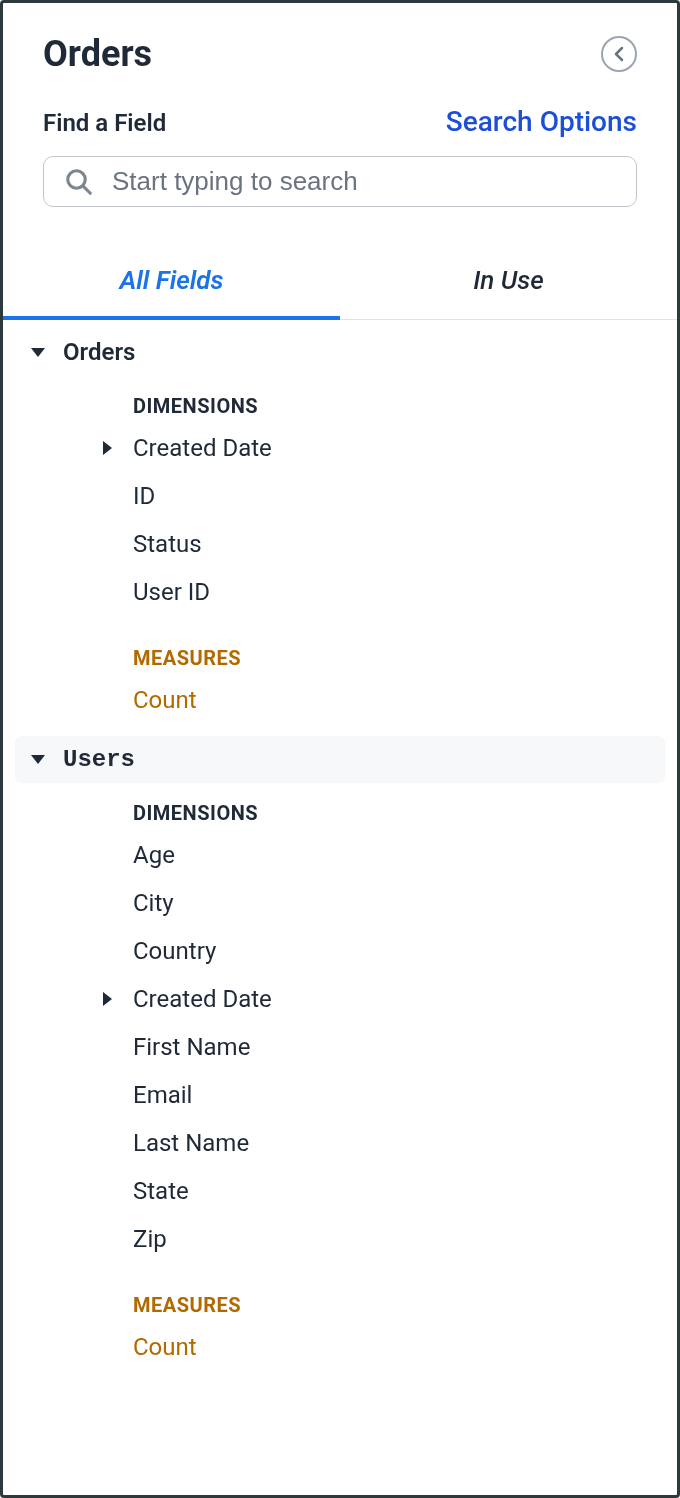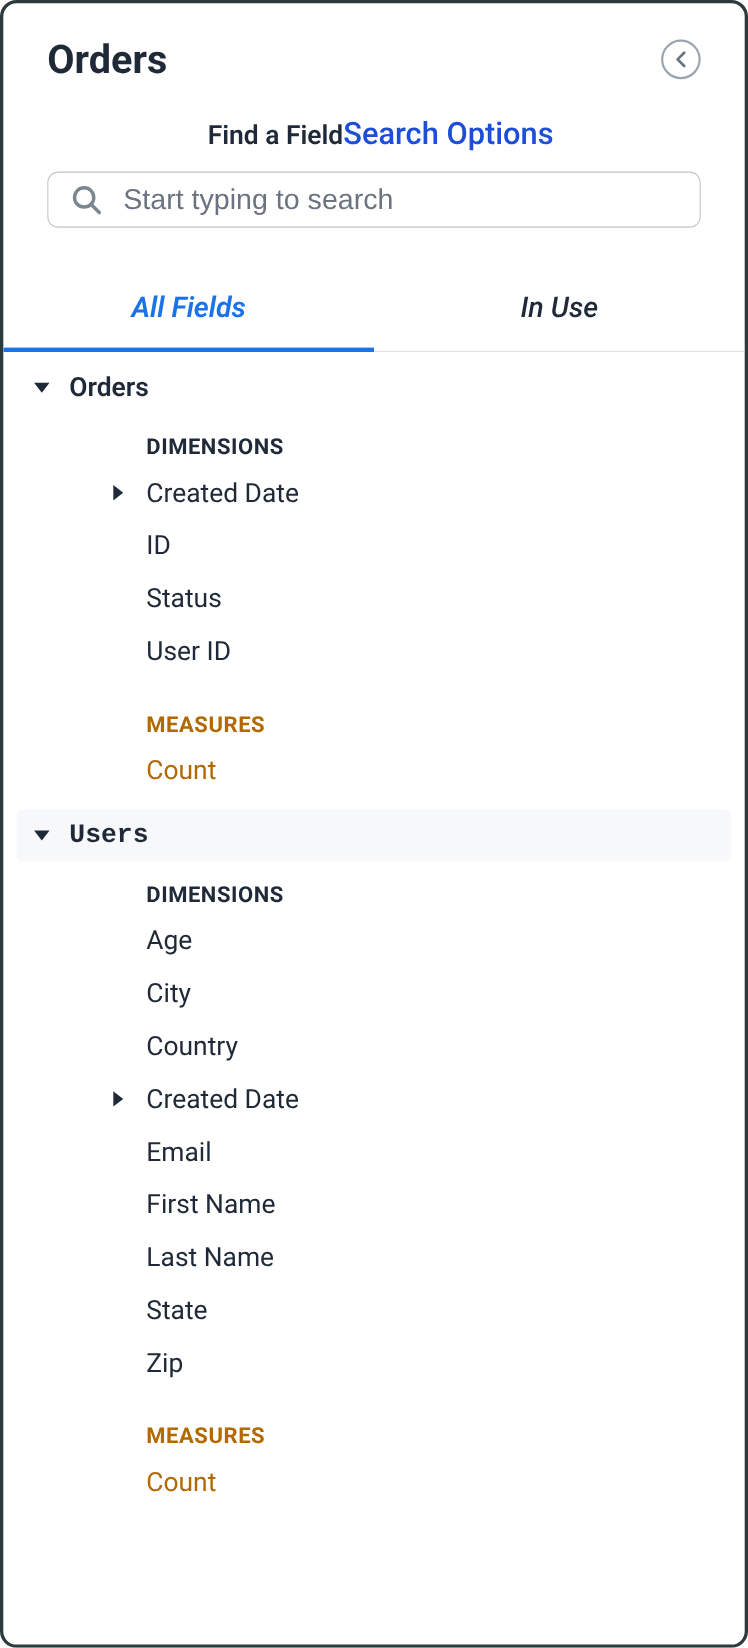--- a/index.html
+++ b/index.html
@@ -6,21 +6,21 @@
   html, body {
     margin: 0;
     padding: 0;
     font-family: -apple-system, BlinkMacSystemFont, "Segoe UI", Roboto, "Helvetica Neue", Arial, sans-serif;
     background: #fff;
   }
   .panel {
     width: 680px;
     height: 1498px;
     border: 3px solid #2d3a3d;
-    border-radius: 15px;
+    border-radius: 4px;
     overflow: hidden;
     background: #fff;
     position: relative;
   }
   .header {
     display: flex;
     justify-content: space-between;
     align-items: center;
     padding: 30px 40px 10px 40px;
   }
@@ -38,24 +38,23 @@
     align-items: center;
     justify-content: center;
     color: #6b7280;
     cursor: pointer;
   }
   .search-section {
     padding: 20px 40px 0 40px;
   }
   .search-labels {
     display: flex;
-    justify-content: center;
+    justify-content: space-between;
     align-items: baseline;
     margin-bottom: 18px;
-    margin-left: 12px;
   }
   .find-label {
     font-size: 24px;
     font-weight: 600;
     color: #1f2937;
   }
   .search-options {
     font-size: 28px;
     font-weight: 500;
     color: #1d4ed8;
@@ -255,28 +254,28 @@
         <span class="field-label">Country</span>
       </div>
       <div class="field-row">
         <div class="arrow-slot">
           <div class="caret-right"></div>
         </div>
         <span class="field-label">Created Date</span>
       </div>
       <div class="field-row">
         <div class="arrow-slot"></div>
+        <span class="field-label">First Name</span>
+      </div>
+      <div class="field-row">
+        <div class="arrow-slot"></div>
         <span class="field-label">Email</span>
       </div>
       <div class="field-row">
         <div class="arrow-slot"></div>
-        <span class="field-label">First Name</span>
-      </div>
-      <div class="field-row">
-        <div class="arrow-slot"></div>
         <span class="field-label">Last Name</span>
       </div>
       <div class="field-row">
         <div class="arrow-slot"></div>
         <span class="field-label">State</span>
       </div>
       <div class="field-row">
         <div class="arrow-slot"></div>
         <span class="field-label">Zip</span>
       </div>

